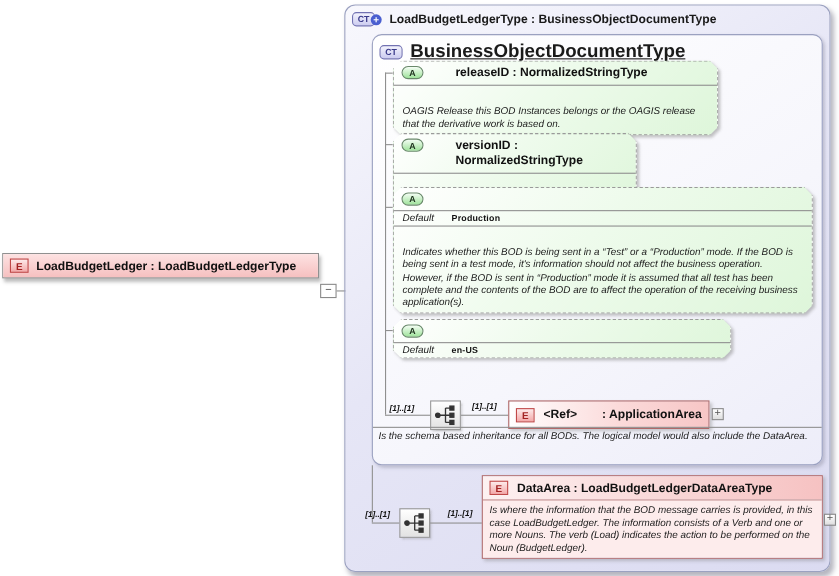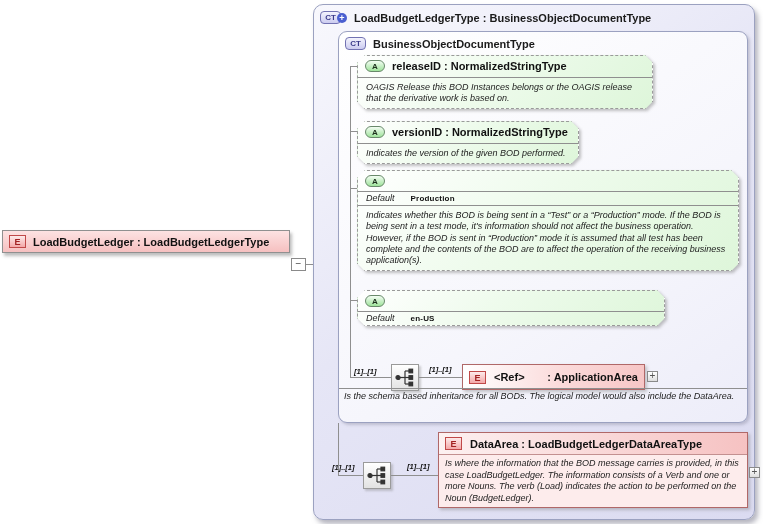--- a/index.html
+++ b/index.html
@@ -50,39 +50,39 @@
               box-shadow:3px 4px 5px rgba(110,110,130,.5); }
   #ct-outer > .head { display:flex; align-items:center; gap:7px; padding:6px 0 0 6px; }
   #ct-outer > .head .t { font-size:11px; font-weight:bold; color:#1a1a1a; white-space:nowrap; }
 
   
   #ct-base { position:absolute; left:24px; top:26px; width:410px; height:392px;
              border:1px solid #9ba1c0; border-radius:9px;
              background:linear-gradient(145deg,#ffffff 0%,#f6f6fc 60%,#ededf9 100%);
              box-shadow:2px 2px 3px rgba(120,120,140,.35); }
   #ct-base > .head { display:flex; align-items:center; gap:7px; padding:5px 0 0 6px; }
-  #ct-base > .head .t { font-size:11px; font-weight:bold; color:#1a1a1a; white-space:nowrap; }
+  #ct-base > .head .t { font-size:17px; font-weight:bold; color:#1a1a1a; white-space:nowrap;text-decoration:underline; }
   #ct-base .note { position:absolute; left:0; right:0; bottom:0; border-top:1px solid #8f8f8f;
                    padding:2px 5px 20px 5px; font-size:9px; font-style:italic; color:#1c1c1c; line-height:1.22; }
 
   
   .attr-wrap { position:absolute; filter:drop-shadow(2px 2px 1.5px rgba(120,120,120,.45)); }
   .attr { border:1px dashed #9a9a9a;
           background:linear-gradient(135deg,#ffffff 0%,#eefbec 45%,#def6da 100%);
           clip-path:polygon(8px 0, calc(100% - 8px) 0, 100% 8px, 100% calc(100% - 8px),
                             calc(100% - 8px) 100%, 8px 100%, 0 calc(100% - 8px), 0 8px); }
   .attr .ahead { position:relative; padding:4px 8px 3px 34px; min-height:20px; }
   .attr .ahead .icon-a { position:absolute; left:7px; top:4px; }
-  .attr .ahead .t { font-size:11px; font-weight:bold; color:#111; line-height:1.25; overflow-wrap:anywhere; }
+  .attr .ahead .t { font-size:11px; font-weight:bold; color:#111; line-height:1.25; overflow-wrap:anywhere;margin-left:22px; }
   .attr .ahead.centered .t { text-align:center; }
   .attr .adef { display:flex; align-items:baseline; gap:16px; border-top:1px solid #8f8f8f;
                 padding:1px 8px 2px 8px; }
   .attr .adef .dl { font-size:9px; font-style:italic; color:#222; }
   .attr .adef .dv { font-size:8px; font-weight:bold; color:#111; letter-spacing:.2px; }
-  .attr .aann { border-top:1px solid #8f8f8f; padding:4px 8px 4px 8px;
+  .attr .aann { border-top:1px solid #8f8f8f; padding:18px 8px 4px 8px;
                 font-size:9px; font-style:italic; color:#1c1c1c; line-height:1.25; }
 
   
   .refbox { position:absolute; border:1px solid #b06868; box-shadow:2px 2px 3px rgba(120,120,120,.4);
             background:linear-gradient(90deg,#ffffff 0%,#fbdada 55%,#f7c6c6 100%);
             display:flex; align-items:center; gap:8px; padding:0 6px; }
   .refbox .nm, .refbox .ty { font-size:11px; font-weight:bold; color:#111; white-space:nowrap; }
   .refbox .nm { width:52px; }
 
   .dabox { position:absolute; border:1px solid #b06868; box-shadow:2px 2px 3px rgba(120,120,120,.4); }

